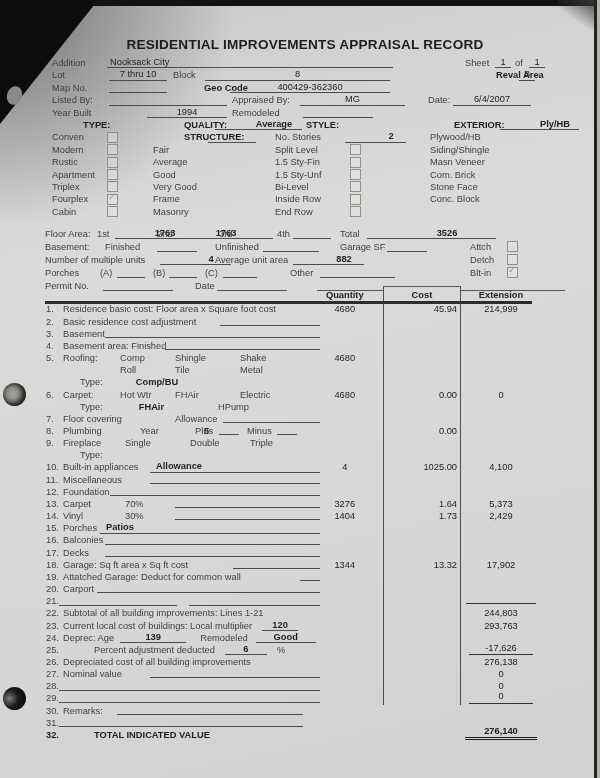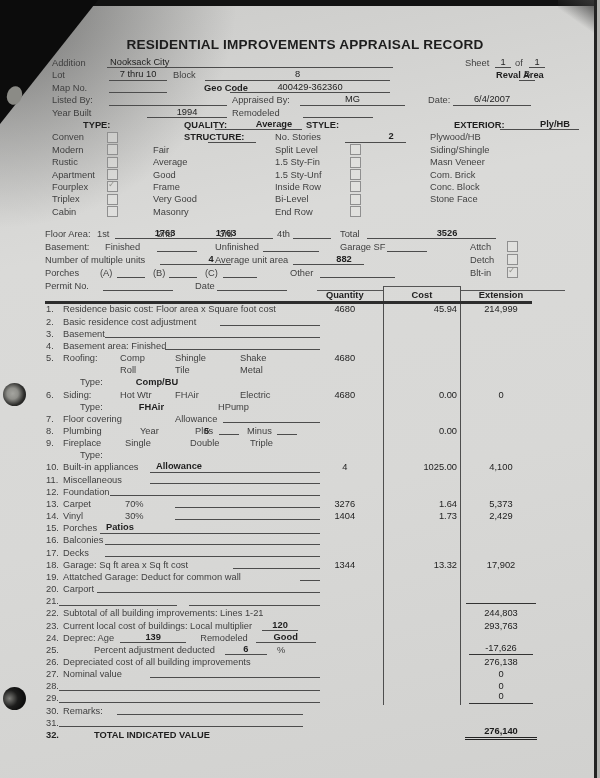--- a/index.html
+++ b/index.html
@@ -150,34 +150,34 @@
       </div>
       <div class="hr">
         <span class="a lbl" style="left:7px">Apartment</span>
         <span class="cb" style="left:62px"></span>
         <span class="a lbl" style="left:108px">Good</span>
         <span class="a lbl" style="left:230px">1.5 Sty-Unf</span>
         <span class="cb" style="left:305px"></span>
         <span class="a lbl" style="left:385px">Com. Brick</span>
       </div>
       <div class="hr">
+        <span class="a lbl" style="left:7px">Triplex</span>
+        <span class="cb" style="left:62px"></span>
+        <span class="a lbl" style="left:108px">Very Good</span>
+        <span class="a lbl" style="left:230px">Bi-Level</span>
+        <span class="cb" style="left:305px"></span>
+        <span class="a lbl" style="left:385px">Stone Face</span>
+      </div>
+      <div class="hr">
         <span class="a lbl" style="left:7px">Fourplex</span>
         <span class="cb checked" style="left:62px"></span>
         <span class="a lbl" style="left:108px">Frame</span>
         <span class="a lbl" style="left:230px">Inside Row</span>
         <span class="cb" style="left:305px"></span>
         <span class="a lbl" style="left:385px">Conc. Block</span>
-      </div>
-      <div class="hr">
-        <span class="a lbl" style="left:7px">Triplex</span>
-        <span class="cb" style="left:62px"></span>
-        <span class="a lbl" style="left:108px">Very Good</span>
-        <span class="a lbl" style="left:230px">Bi-Level</span>
-        <span class="cb" style="left:305px"></span>
-        <span class="a lbl" style="left:385px">Stone Face</span>
       </div>
       <div class="hr">
         <span class="a lbl" style="left:7px">Cabin</span>
         <span class="cb" style="left:62px"></span>
         <span class="a lbl" style="left:108px">Masonry</span>
         <span class="a lbl" style="left:230px">End Row</span>
         <span class="cb" style="left:305px"></span>
       </div>
     </div>
 
@@ -310,21 +310,21 @@
             <span class="lab" style="margin-left:35px">Type:</span>
             <span class="lab b" style="">Comp/BU</span>
           </div>
         <div class="cq"></div>
           <div class="cc"></div>
           <div class="ce"></div>
       </div>
       <div class="tr bdr">
         <div class="cl">
             <span class="num">6.</span>
-            <span class="lab">Siding:</span>
+            <span class="lab">Carpet:</span>
             <span class="op" style="left:75px">Hot Wtr</span>
             <span class="op" style="left:130px">FHAir</span>
             <span class="op" style="left:195px">Electric</span>
           </div>
         <div class="cq">4680</div>
         <div class="cc">0.00</div>
         <div class="ce">0</div>
       </div>
       <div class="tr bdr">
         <div class="cl">

